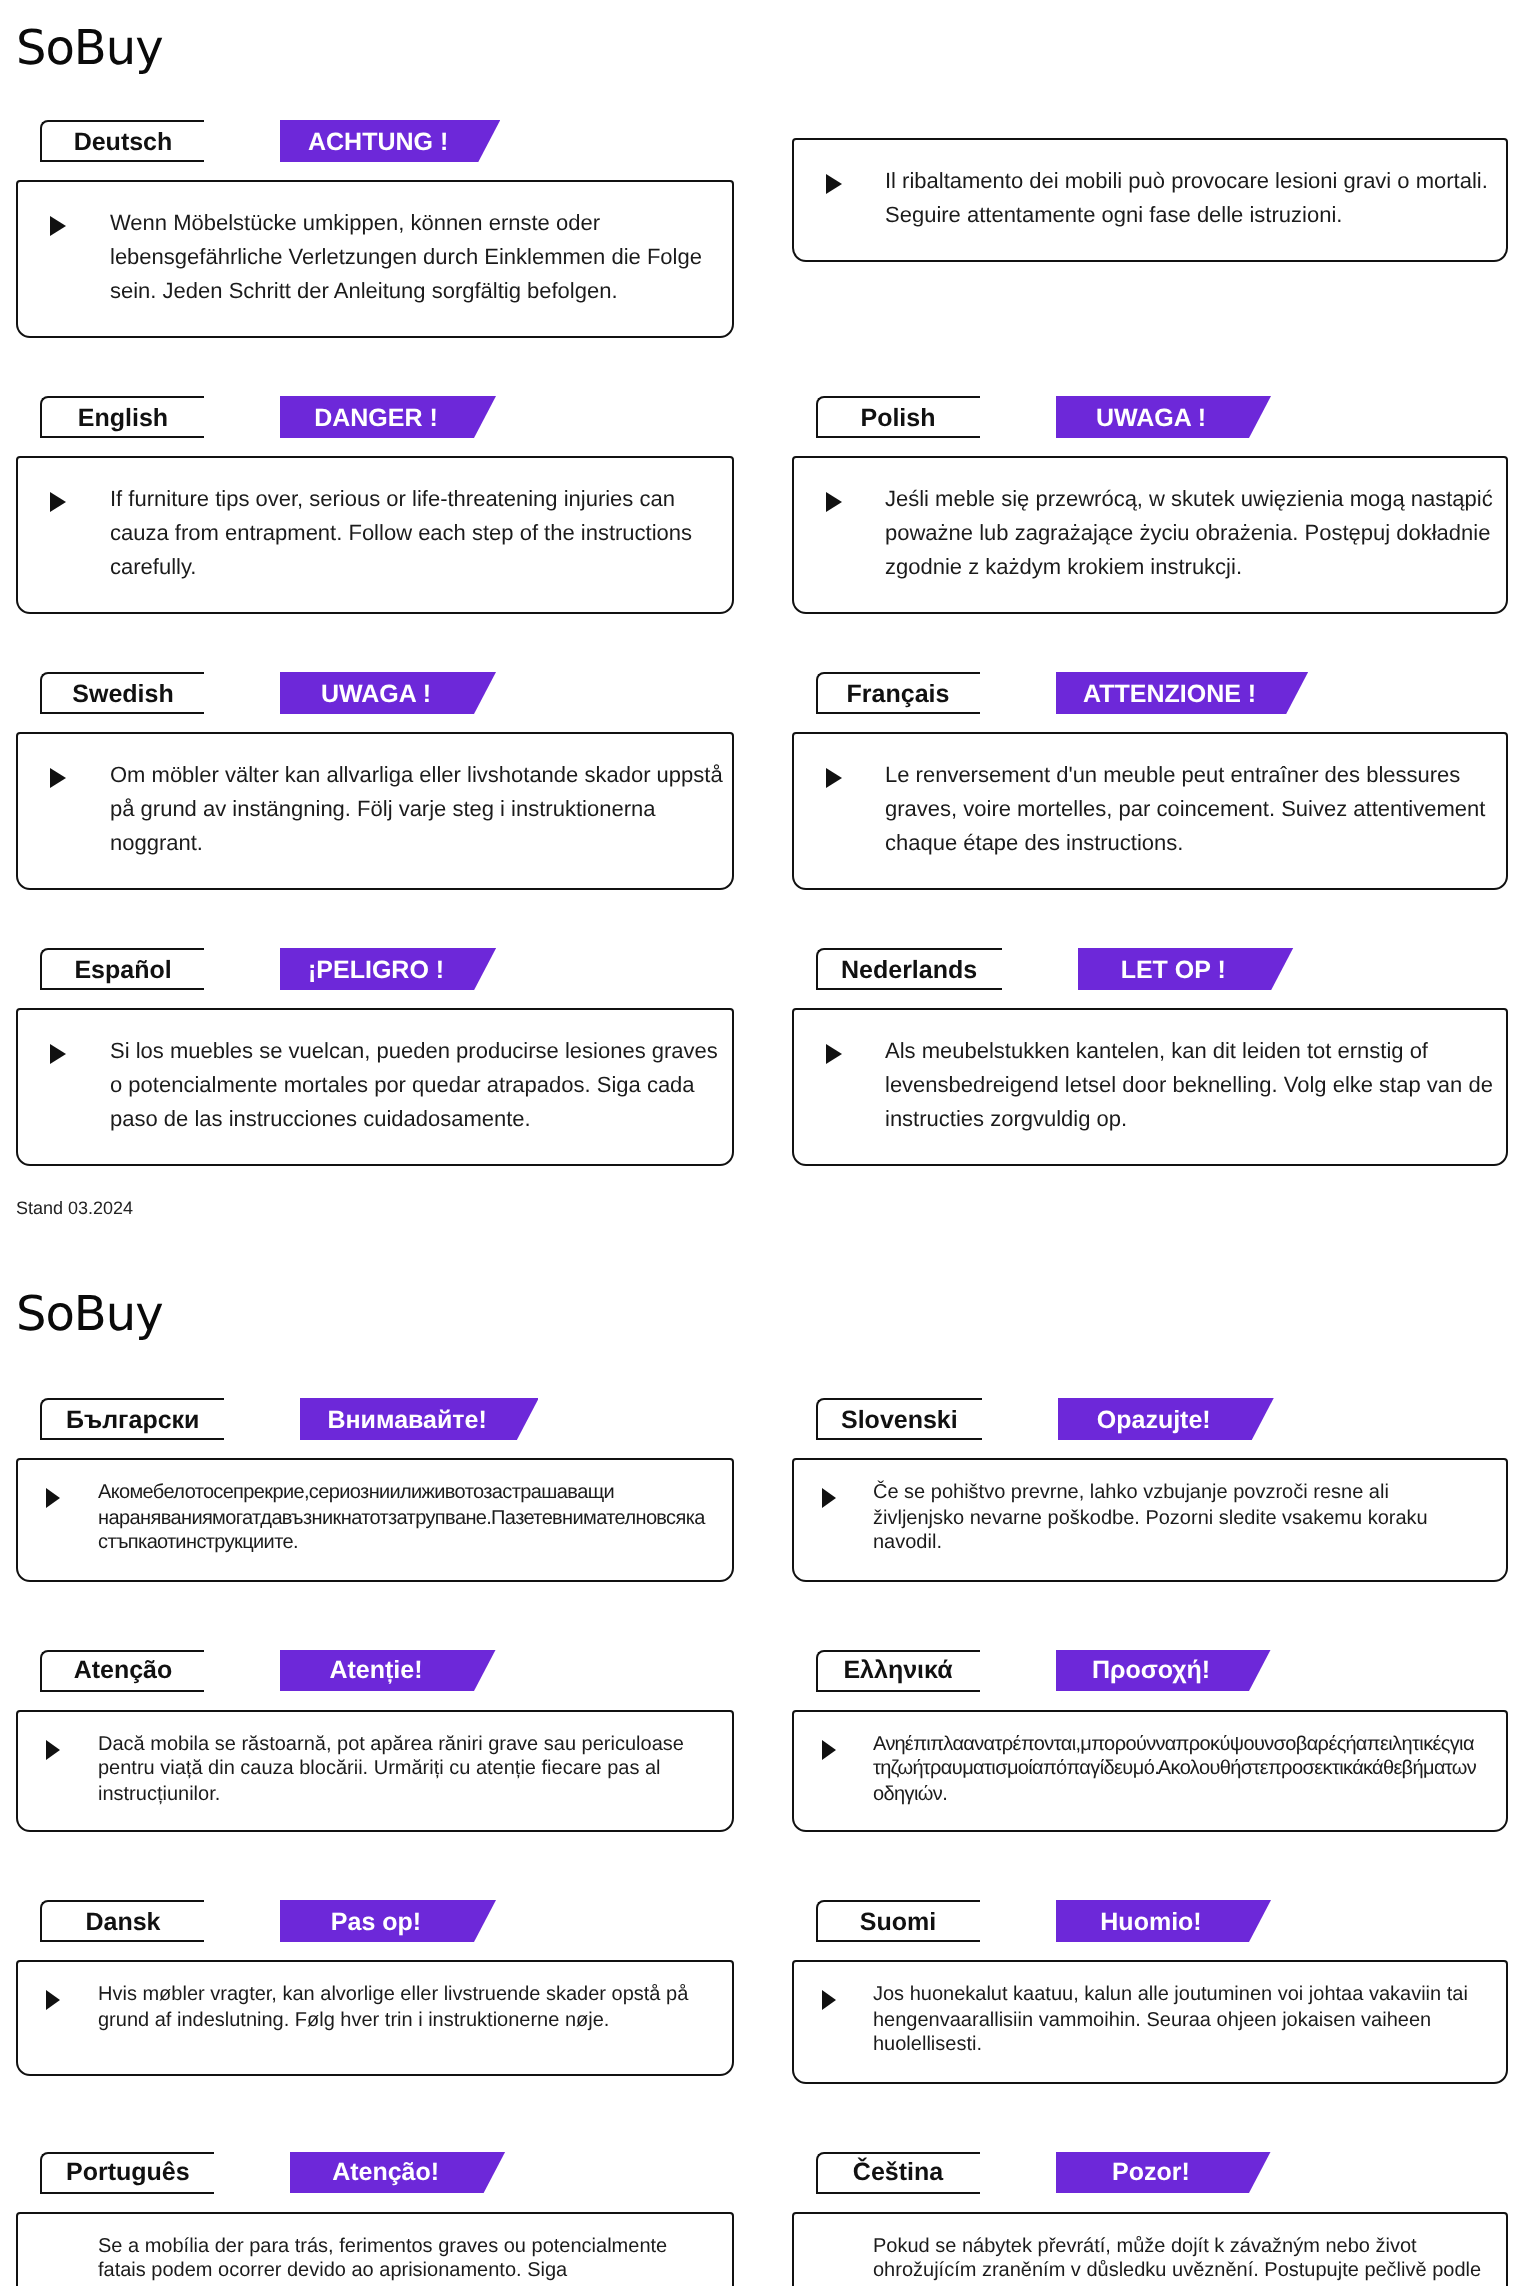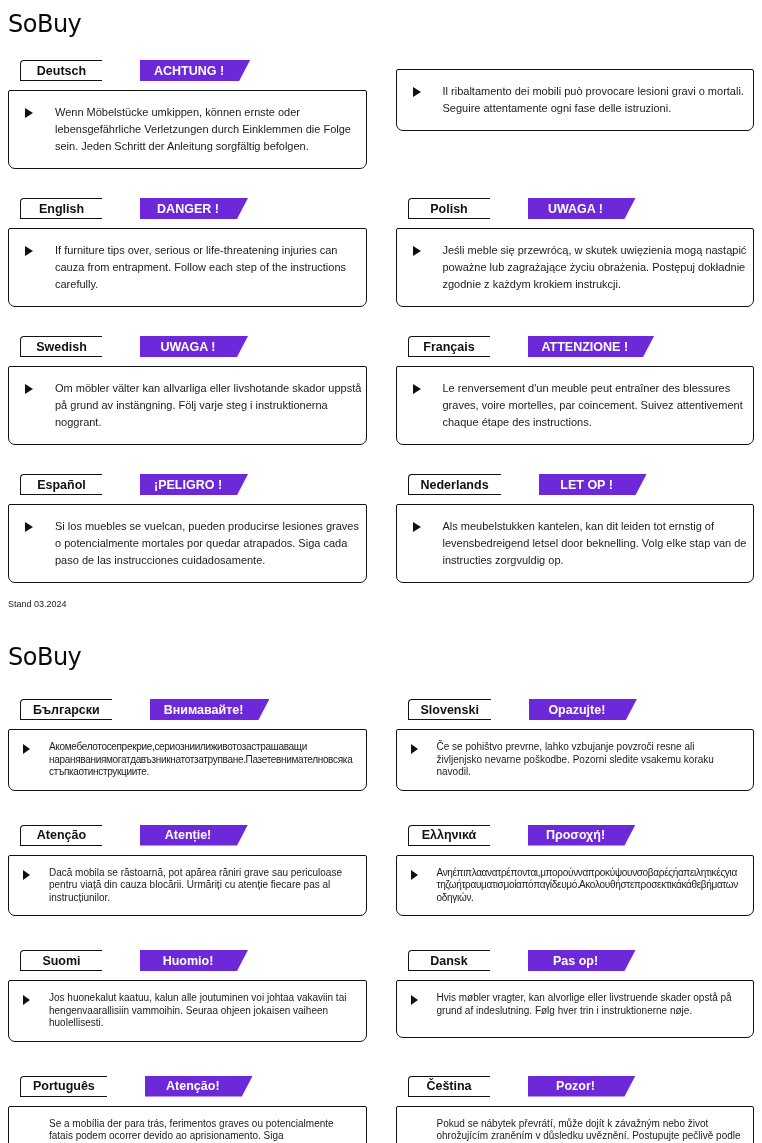--- a/index.html
+++ b/index.html
@@ -211,42 +211,42 @@
           <span class="ribbon">Προσοχή!</span>
         </div>
         <div class="bodybox">
           <span class="tri"></span>
           <p class="wtext condensed">Αν η έπιπλα ανατρέπονται, μπορούν να προκύψουν σοβαρές ή απειλητικές για τη ζωή τραυματισμοί από παγίδευμό. Ακολουθήστε προσεκτικά κάθε βήμα των οδηγιών.</p>
         </div>
       </section>
 
       <section class="block">
         <div class="tab">
+          <span class="lang">Dansk</span>
+          <span class="ribbon">Pas op!</span>
+        </div>
+        <div class="bodybox">
+          <span class="tri"></span>
+          <p class="wtext">Hvis møbler vragter, kan alvorlige eller livstruende skader opstå på grund af indeslutning. Følg hver trin i instruktionerne nøje.</p>
+        </div>
+      </section>
+
+      <section class="block">
+        <div class="tab">
           <span class="lang">Suomi</span>
           <span class="ribbon">Huomio!</span>
         </div>
         <div class="bodybox">
           <span class="tri"></span>
           <p class="wtext">Jos huonekalut kaatuu, kalun alle joutuminen voi johtaa vakaviin tai hengenvaarallisiin vammoihin. Seuraa ohjeen jokaisen vaiheen huolellisesti.</p>
         </div>
       </section>
 
       <section class="block">
         <div class="tab">
-          <span class="lang">Dansk</span>
-          <span class="ribbon">Pas op!</span>
-        </div>
-        <div class="bodybox">
-          <span class="tri"></span>
-          <p class="wtext">Hvis møbler vragter, kan alvorlige eller livstruende skader opstå på grund af indeslutning. Følg hver trin i instruktionerne nøje.</p>
-        </div>
-      </section>
-
-      <section class="block">
-        <div class="tab">
           <span class="lang">Português</span>
           <span class="ribbon">Atenção!</span>
         </div>
         <div class="bodybox">
 
           <p class="wtext">Se a mobília der para trás, ferimentos graves ou potencialmente fatais podem ocorrer devido ao aprisionamento. Siga cuidadosamente cada passo das instruções.</p>
         </div>
       </section>
 
       <section class="block">

